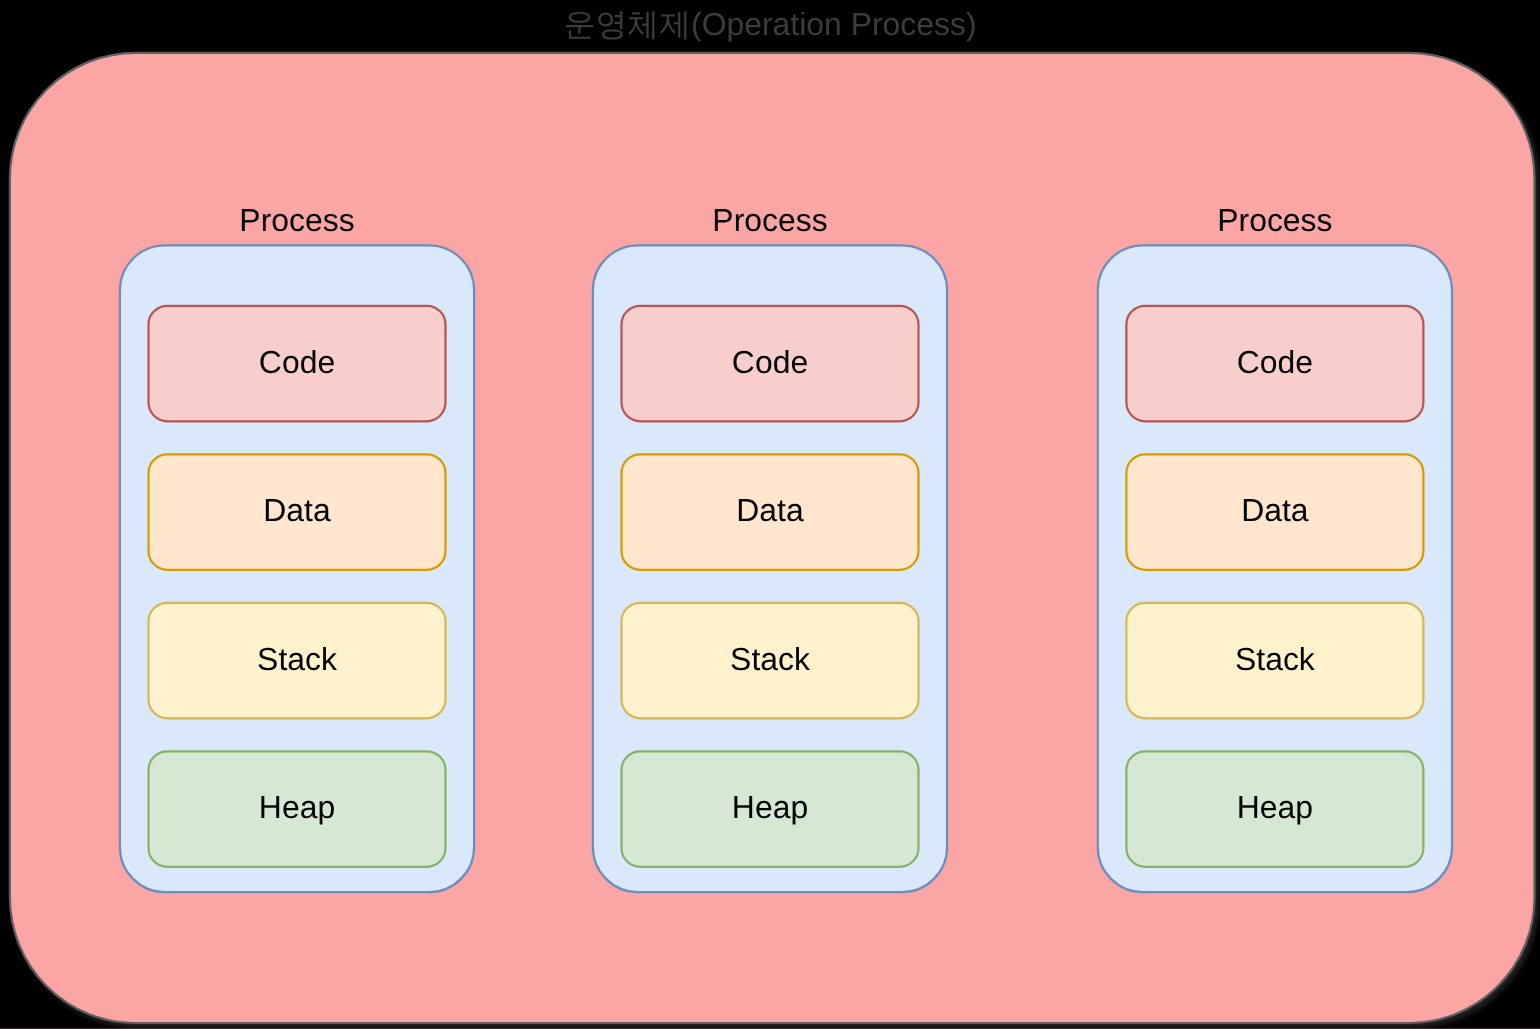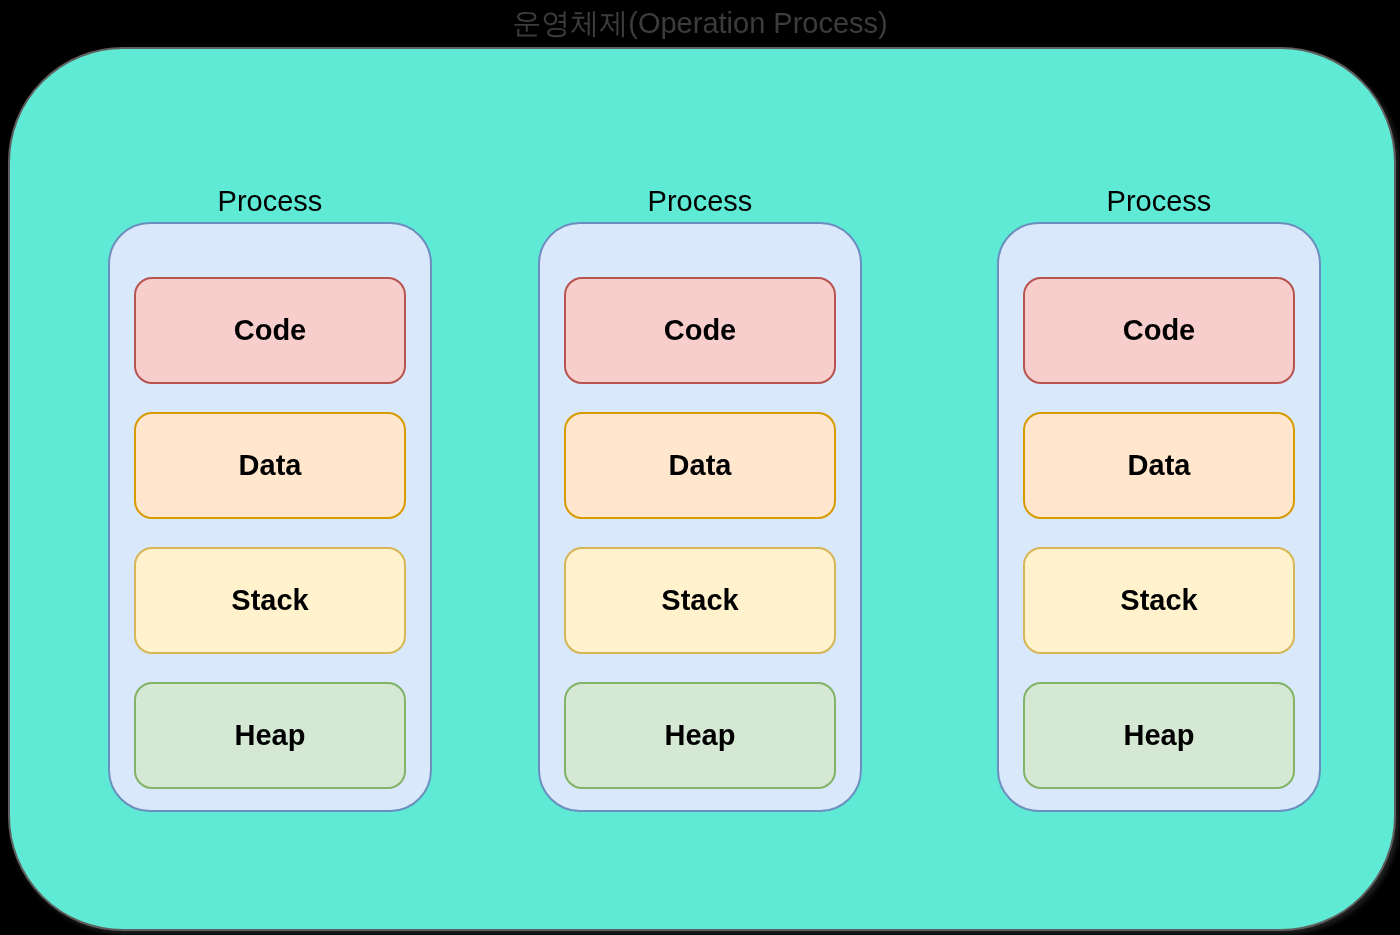--- a/index.html
+++ b/index.html
@@ -26,21 +26,21 @@
     line-height: 40px;
     color: #3c3c3c;
     font-weight: 400;
   }
   .os-container {
     position: absolute;
     left: 8px;
     top: 47px;
     width: 1384px;
     height: 880px;
-    background: #5eead4;
+    background: #fca5a5;
     border: 2px solid #5f5f5f;
     border-radius: 115px;
     box-shadow: 3px 3px 5px rgba(60,60,60,0.55);
   }
   .process-wrap {
     position: absolute;
     top: 136px;
     width: 324px;
   }
   .process-wrap.p1 { left: 98px; }
@@ -57,21 +57,20 @@
     box-sizing: border-box;
     width: 324px;
     height: 590px;
     border-radius: 42px;
     border: 2px solid;
     display: flex;
     flex-direction: column;
     align-items: center;
     padding-top: 53px;
     gap: 28px;
-    font-weight: bold;
   }
   .segment-box {
     box-sizing: border-box;
     width: 272px;
     height: 107px;
     border-radius: 18px;
     border: 2px solid;
     display: flex;
     align-items: center;
     justify-content: center;

